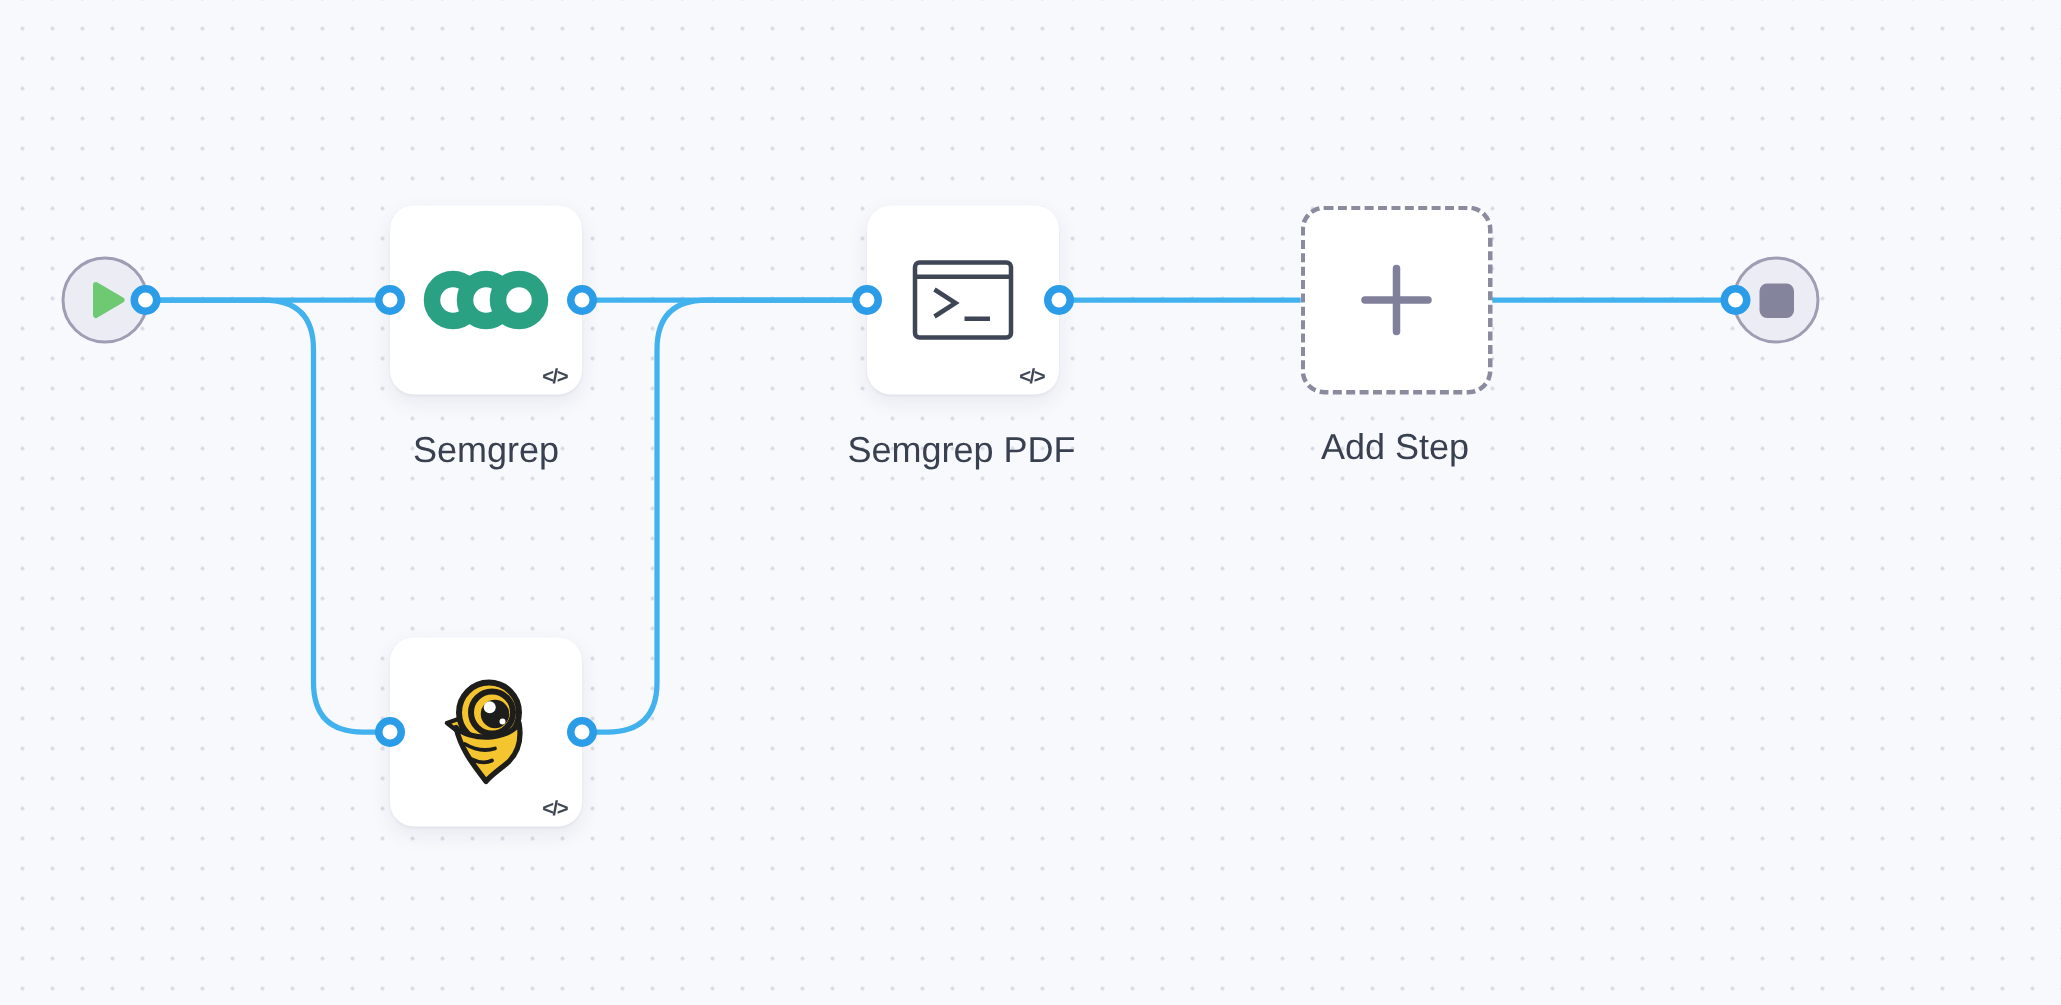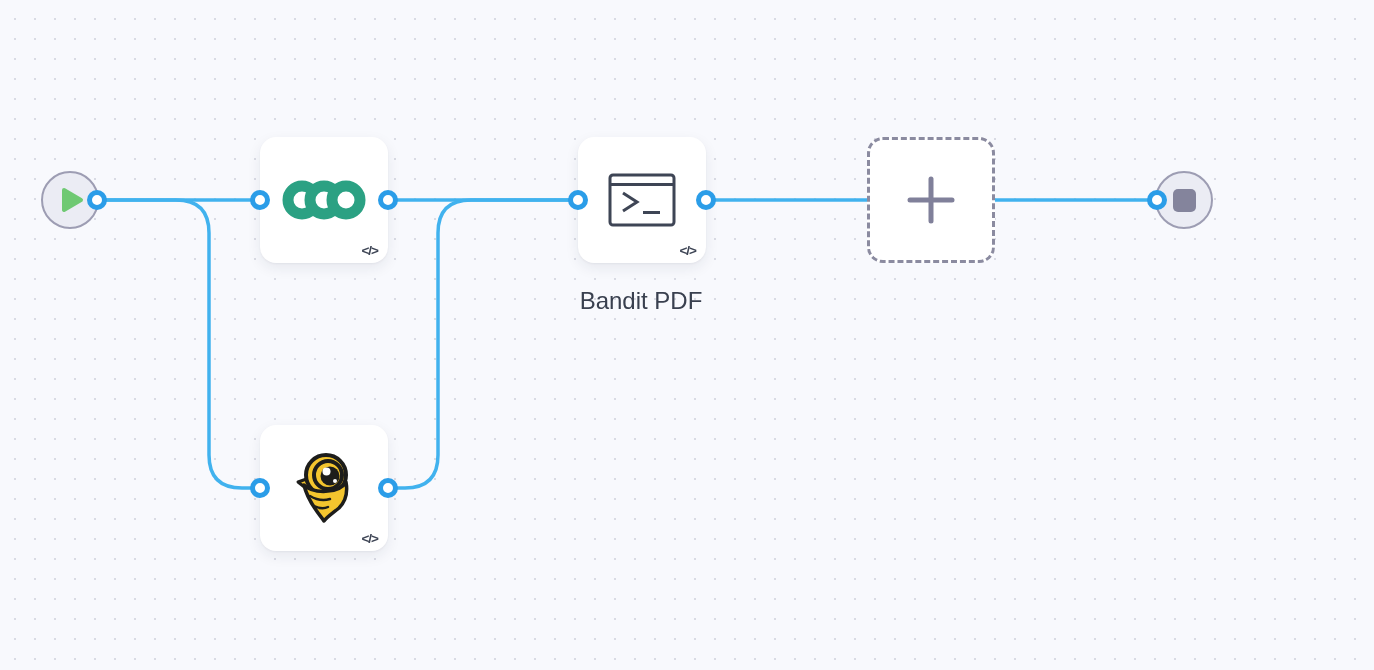--- a/index.html
+++ b/index.html
@@ -122,20 +122,21 @@
   </div>
 
   <div class="node-card" style="left:260px; top:137px;">
     <svg width="84" height="40" viewBox="0 0 84 40">
       <circle cx="20" cy="20" r="14" fill="#ffffff" stroke="#2ba183" stroke-width="11"></circle>
       <circle cx="42" cy="20" r="14" fill="#ffffff" stroke="#2ba183" stroke-width="11"></circle>
       <circle cx="64" cy="20" r="14" fill="#ffffff" stroke="#2ba183" stroke-width="11"></circle>
     </svg>
     <span class="code-badge">&lt;/&gt;</span>
   </div>
+  <div class="node-label" style="left:239px; top:287px;">Semgrep</div>
 
   <div class="node-card" style="left:260px; top:425px;">
     <svg width="58" height="74" viewBox="0 0 58 74">
 
       <path d="M 3 31 L 20 25 L 17 42 Z" fill="#f4c52e" stroke="#1d1d1b" stroke-width="3" stroke-linejoin="round"></path>
 
       <circle cx="31" cy="24" r="20" fill="#f4c52e" stroke="#1d1d1b" stroke-width="4"></circle>
 
       <circle cx="33" cy="24" r="14" fill="#f4c52e" stroke="#1d1d1b" stroke-width="4"></circle>
       <circle cx="35" cy="25" r="9.5" fill="#1d1d1b"></circle>
@@ -151,28 +152,29 @@
 
   <div class="node-card" style="left:578px; top:137px;">
     <svg width="68" height="54" viewBox="0 0 68 54">
       <rect x="2" y="2" width="64" height="50" rx="3" fill="none" stroke="#3e4555" stroke-width="3"></rect>
       <line x1="2" y1="11.5" x2="66" y2="11.5" stroke="#3e4555" stroke-width="3"></line>
       <path d="M 15 20 L 29 29 L 15 38" fill="none" stroke="#3e4555" stroke-width="3"></path>
       <line x1="35" y1="39.5" x2="52" y2="39.5" stroke="#3e4555" stroke-width="3"></line>
     </svg>
     <span class="code-badge">&lt;/&gt;</span>
   </div>
-  <div class="node-label" style="left:556px; top:287px;">Bandit PDF</div>
+  <div class="node-label" style="left:556px; top:287px;">Semgrep PDF</div>
 
   <div class="node-card dashed" style="left:867px; top:137px;">
     <svg width="48" height="48" viewBox="0 0 48 48">
       <line x1="24" y1="3" x2="24" y2="45" stroke="#80809a" stroke-width="5" stroke-linecap="round"></line>
       <line x1="3" y1="24" x2="45" y2="24" stroke="#80809a" stroke-width="5" stroke-linecap="round"></line>
     </svg>
   </div>
+  <div class="node-label" style="left:845px; top:285px;">Add Step</div>
 
   <div class="terminal-node" style="left:1155px; top:171px;">
     <div class="stop-square"></div>
   </div>
 
   <div class="port" style="left:87px;  top:190px;"></div>
   <div class="port" style="left:250px; top:190px;"></div>
   <div class="port" style="left:378px; top:190px;"></div>
   <div class="port" style="left:568px; top:190px;"></div>
   <div class="port" style="left:696px; top:190px;"></div>

